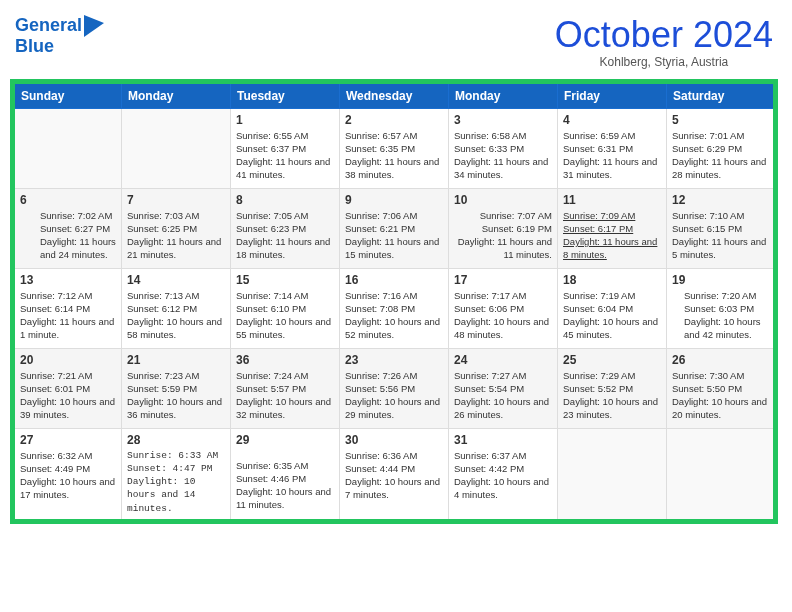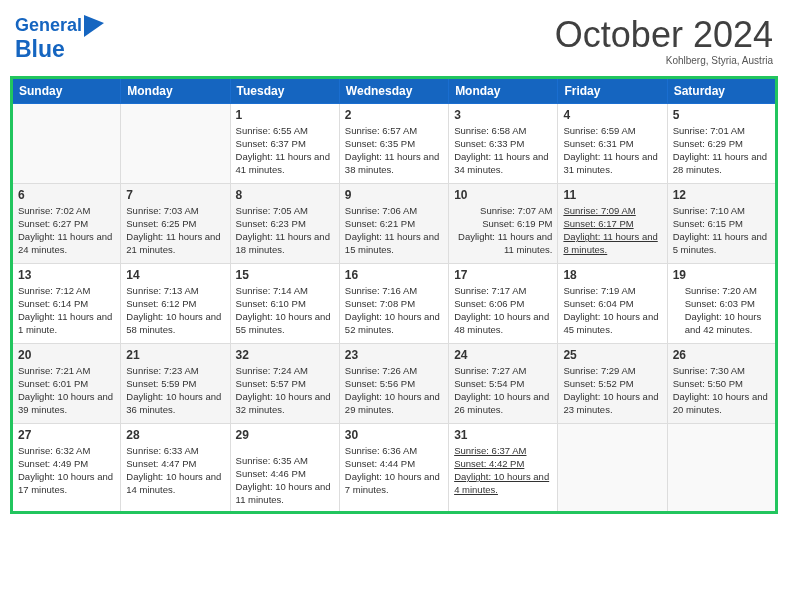--- a/index.html
+++ b/index.html
@@ -40,31 +40,32 @@
       height: 22px;
       margin-left: 2px;
       margin-right: 0;
     }
     .title-section {
       text-align: right;
     }
     .month-title {
       font-size: 36px;
       font-weight: 300;
-      color: #404040;
+      color: #1d4ed8;
       line-height: 1.1;
     }
     .subtitle {
-      font-size: 10px;
+      font-size: 12px;
       color: #555;
+      text-align: center;
     }
     .calendar {
       width: 100%;
       border-collapse: collapse;
-      border: 3px solid #22c55e;
+      border: 5px solid #22c55e;
     }
     .calendar th {
       background: #1565c0;
       color: #fff;
       font-size: 12px;
       font-weight: bold;
       padding: 5px 6px;
       text-align: left;
       border: 1px solid #1a6ed0;
     }
@@ -107,21 +108,21 @@
     <div class="logo">
       <div>
         <div style="display:flex;align-items:center;">
           <span class="logo-text">
             <span>General</span>
           </span>
           <svg class="logo-icon" viewBox="0 0 20 22" xmlns="http://www.w3.org/2000/svg">
             <polygon points="0,0 20,8 0,22" fill="#1565c0"></polygon>
           </svg>
         </div>
-        <span class="logo-text" style="color:#1565c0;font-weight:bold;font-size:23px;">Blue</span>
+        <span class="logo-text" style="color:#1565c0;font-weight:bold;font-size:18px;">Blue</span>
       </div>
     </div>
     <div class="title-section">
       <div class="month-title">October 2024</div>
       <div class="subtitle">Kohlberg, Styria, Austria</div>
     </div>
   </div>
 
   <table class="calendar">
     <thead>
@@ -166,21 +167,21 @@
           <td>
             <span class="day-number">5</span>
             <div class="day-info" style="white-space: pre-line;">Sunrise: 7:01 AM
 Sunset: 6:29 PM
 Daylight: 11 hours and 28 minutes.</div>
           </td>
         </tr>
         <tr>
           <td>
             <span class="day-number">6</span>
-            <div class="day-info" style="white-space: pre-line;">Sunrise: 7:02 AM
+            <div class="day-info" style="white-space: pre-line; margin-left: 20px;">Sunrise: 7:02 AM
 Sunset: 6:27 PM
 Daylight: 11 hours and 24 minutes.</div>
           </td>
           <td>
             <span class="day-number">7</span>
             <div class="day-info" style="white-space: pre-line;">Sunrise: 7:03 AM
 Sunset: 6:25 PM
 Daylight: 11 hours and 21 minutes.</div>
           </td>
           <td>
@@ -265,21 +266,21 @@
 Sunset: 6:01 PM
 Daylight: 10 hours and 39 minutes.</div>
           </td>
           <td>
             <span class="day-number">21</span>
             <div class="day-info" style="white-space: pre-line;">Sunrise: 7:23 AM
 Sunset: 5:59 PM
 Daylight: 10 hours and 36 minutes.</div>
           </td>
           <td>
-            <span class="day-number">32</span>
+            <span class="day-number">36</span>
             <div class="day-info" style="white-space: pre-line;">Sunrise: 7:24 AM
 Sunset: 5:57 PM
 Daylight: 10 hours and 32 minutes.</div>
           </td>
           <td>
             <span class="day-number">23</span>
             <div class="day-info" style="white-space: pre-line;">Sunrise: 7:26 AM
 Sunset: 5:56 PM
 Daylight: 10 hours and 29 minutes.</div>
           </td>
@@ -304,39 +305,39 @@
         </tr>
         <tr>
           <td>
             <span class="day-number">27</span>
             <div class="day-info" style="white-space: pre-line;">Sunrise: 6:32 AM
 Sunset: 4:49 PM
 Daylight: 10 hours and 17 minutes.</div>
           </td>
           <td>
             <span class="day-number">28</span>
-            <div class="day-info" style="white-space: pre-line;">Sunrise: 6:33 AM
+            <div class="day-info" style="white-space: pre-line; font-family: Liberation Mono, monospace;">Sunrise: 6:33 AM
 Sunset: 4:47 PM
 Daylight: 10 hours and 14 minutes.</div>
           </td>
           <td>
             <span class="day-number">29</span>
             <div class="day-info" style="white-space: pre-line; margin-top: 12px;">Sunrise: 6:35 AM
 Sunset: 4:46 PM
 Daylight: 10 hours and 11 minutes.</div>
           </td>
           <td>
             <span class="day-number">30</span>
             <div class="day-info" style="white-space: pre-line;">Sunrise: 6:36 AM
 Sunset: 4:44 PM
 Daylight: 10 hours and 7 minutes.</div>
           </td>
           <td>
             <span class="day-number">31</span>
-            <div class="day-info" style="white-space: pre-line; text-decoration: underline;">Sunrise: 6:37 AM
+            <div class="day-info" style="white-space: pre-line;">Sunrise: 6:37 AM
 Sunset: 4:42 PM
 Daylight: 10 hours and 4 minutes.</div>
           </td>
           <td class="empty-cell"></td>
           <td class="empty-cell"></td>
         </tr>
       </tbody>
   </table>
 
 </div>

